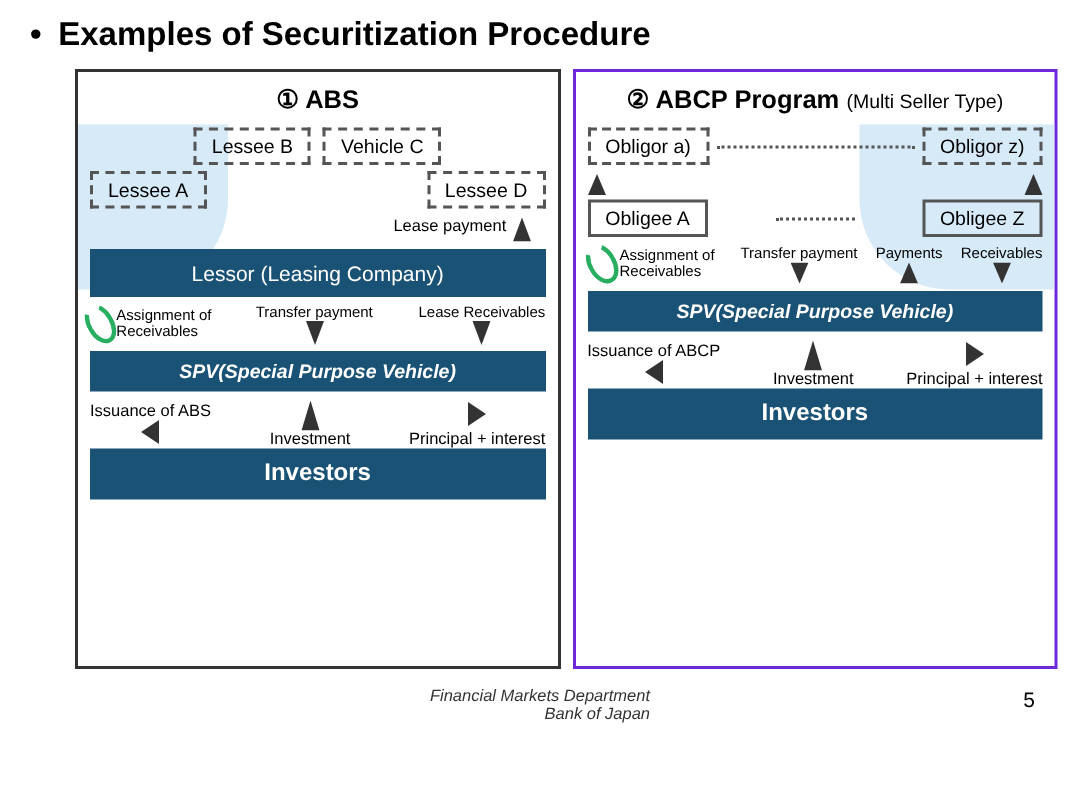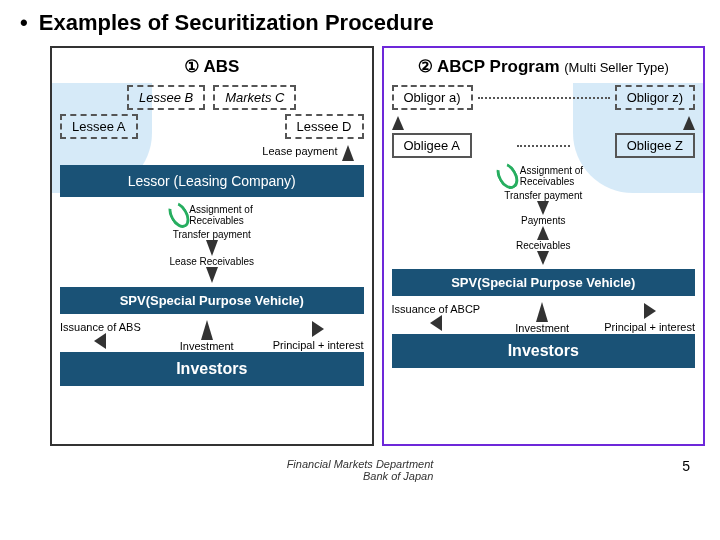--- a/index.html
+++ b/index.html
@@ -58,21 +58,20 @@
       font-size: 13px;
       font-weight: normal;
     }
 
     
     .lessee-row {
       display: flex;
       justify-content: center;
       gap: 8px;
       margin-bottom: 4px;
-      font-style: italic;
     }
     .lessee-row2 {
       display: flex;
       justify-content: space-between;
       margin-bottom: 6px;
       gap: 16px;
     }
     .box-dashed {
       border: 2px dashed #555;
       padding: 3px 10px;
@@ -99,20 +98,21 @@
 
     
     .spv-box {
       background: #1a5276;
       color: white;
       text-align: center;
       padding: 6px 5px;
       font-size: 13px;
       font-weight: bold;
       margin-bottom: 6px;
+      font-style: italic;
     }
 
     
     .investors-section {
       display: flex;
       justify-content: space-between;
       align-items: center;
       margin-top: 4px;
     }
     .issuance-box {
@@ -190,21 +190,20 @@
       font-size: 14px;
     }
 
     .section-flows {
       display: flex;
       align-items: center;
       justify-content: space-between;
       margin: 2px 0 4px 0;
       font-size: 10px;
       position: relative;
-      flex-direction: column;
     }
 
     .green-circle-arrow {
       display: inline-block;
       width: 28px;
       height: 28px;
       border: 3px solid #27ae60;
       border-top-color: transparent;
       border-radius: 50%;
       transform: rotate(-30deg);
@@ -228,21 +227,21 @@
 
   <div class="diagrams-row">
 
     <div class="diagram-left">
       <div class="blue-bg-left"></div>
       <div class="diag-content">
         <div class="diag-title">① ABS</div>
 
         <div class="lessee-row">
           <div class="box-dashed">Lessee B</div>
-          <div class="box-dashed">Markets C</div>
+          <div class="box-dashed">Vehicle C</div>
         </div>
 
         <div class="lessee-row2">
           <div class="box-dashed">Lessee A</div>
           <div class="box-dashed">Lessee D</div>
         </div>
 
         <div style="display:flex; align-items:flex-start; justify-content:flex-end; margin-bottom:2px; font-size:11px; padding-right:10px;">
           <span>Lease payment</span>
           <span style="display:inline-block; margin-left:4px;">

